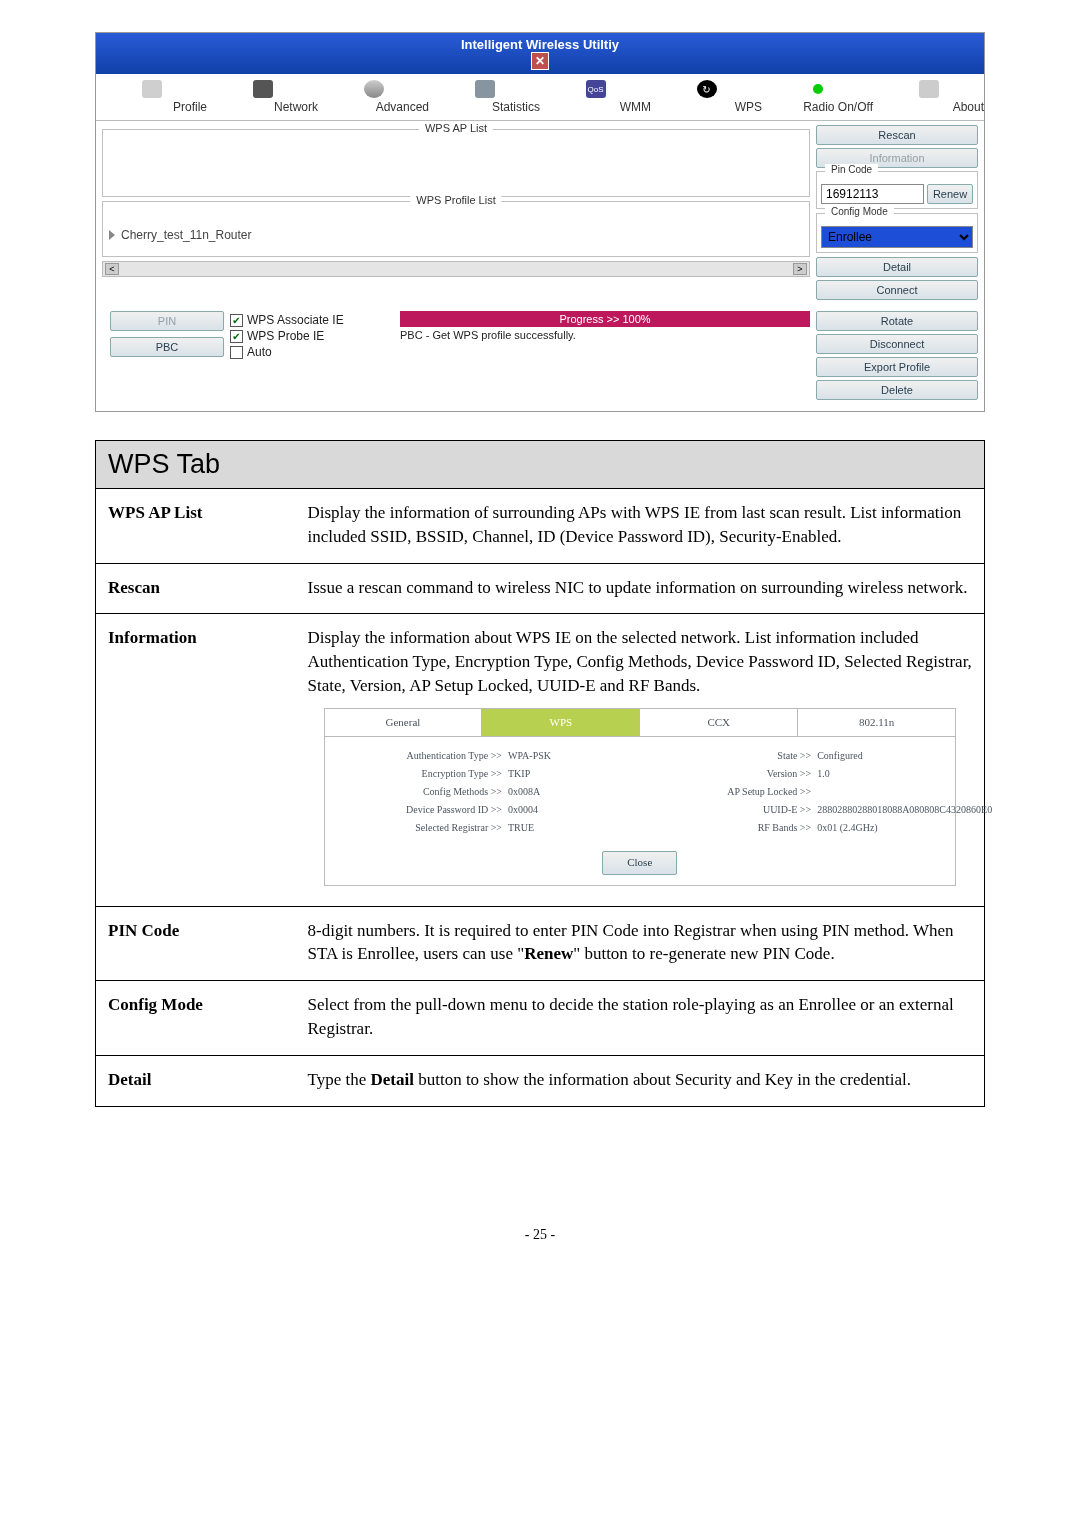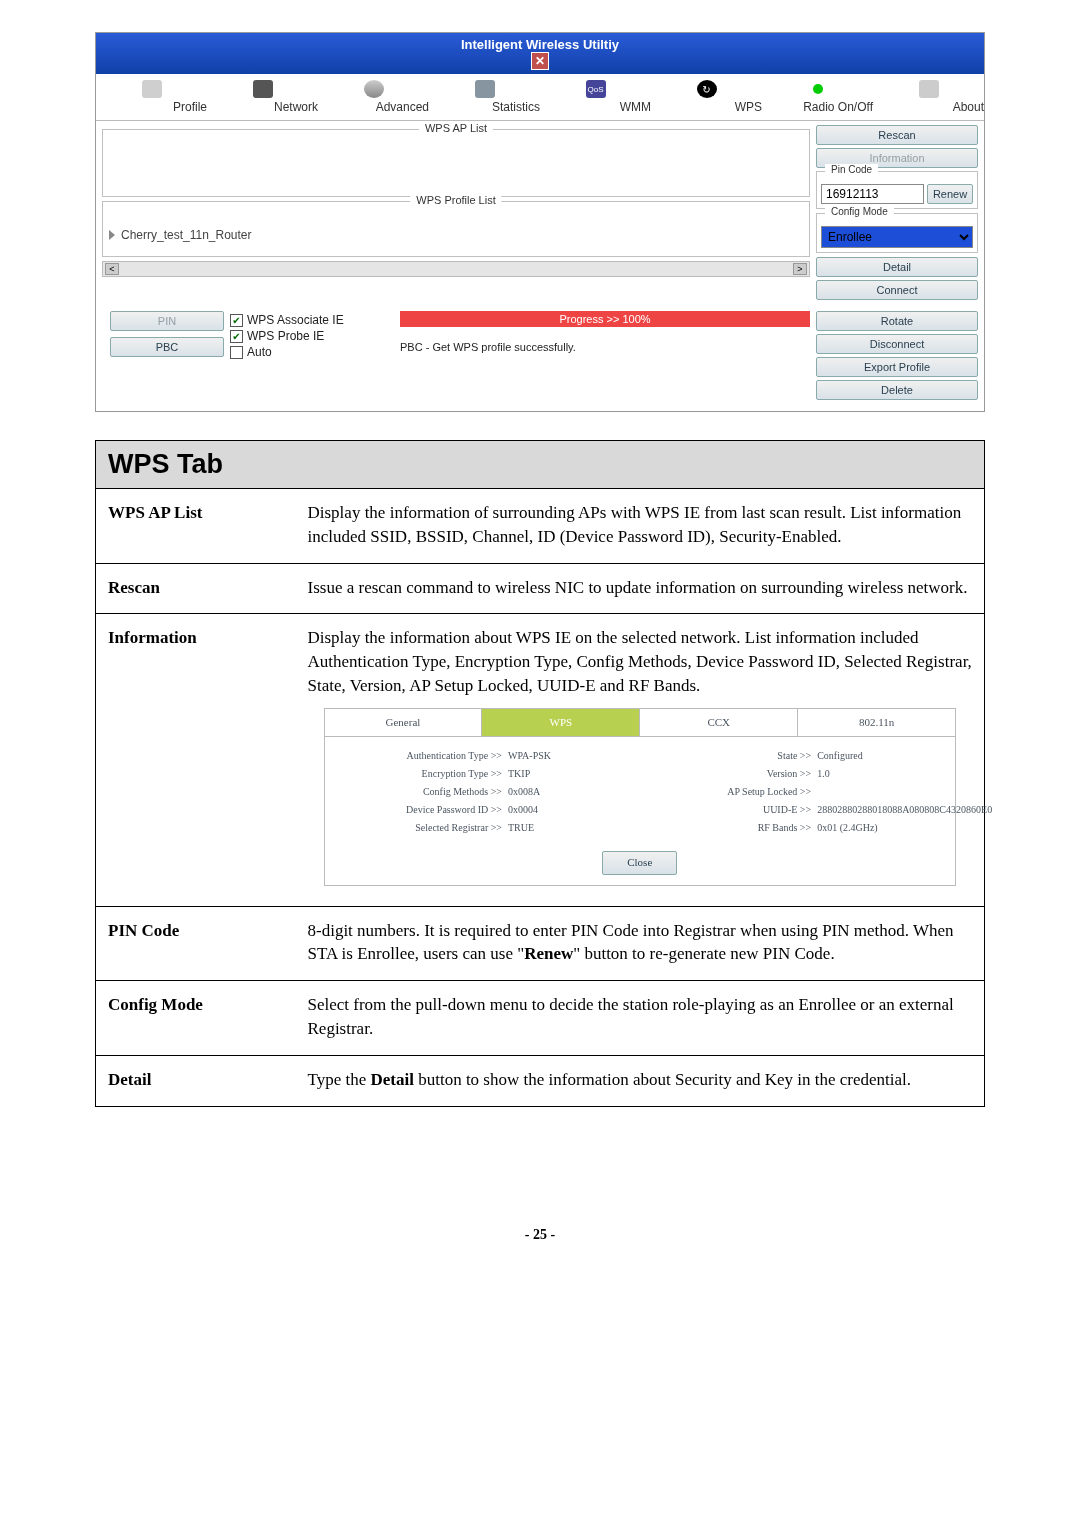--- a/index.html
+++ b/index.html
@@ -180,43 +180,43 @@
     flex: 1;
     padding: 4px 6px;
   }
   .chk-row { display:flex; align-items:center; gap:4px; font-size:12px; margin:2px 0; color:#222; }
   .chk {
     width: 13px; height: 13px; border:1px solid #555; display:inline-flex;
     align-items:center; justify-content:center; font-size:10px; color:#060;
   }
   .progress-bar {
     height: 16px;
-    background: #ef4444;
+    background: #be185d;
     color: #fff;
     font-size: 11px;
     text-align: center;
     line-height: 16px;
-    margin-bottom: 14px;
+    margin-bottom: 2px;
   }
   .pbc-text { font-size: 11px; color: #222; }
   .foot-right {
     width: 168px;
     padding: 4px 6px 8px 0;
   }
 
   
   .doc-table {
     border: 1px solid #000;
     width: 100%;
     border-collapse: collapse;
   }
   .doc-th {
     background: #d9d9d9;
     font-family: Arial, sans-serif;
-    font-weight: 700;
+    font-weight: 400;
     font-size: 27px;
     text-align: left;
     padding: 8px 12px;
     border-bottom: 1px solid #000;
     margin-left: 44px;
   }
   .doc-row td {
     padding: 12px 12px 14px;
     font-family: "Times New Roman", serif;
     font-size: 17px;
@@ -267,21 +267,21 @@
     border-radius: 2px;
     color:#2a4050;
   }
 
   .page-num {
     text-align: center;
     font-family: "Times New Roman", serif;
     font-size: 14px;
     margin-top: 120px;
   }
-  .page-num b { font-weight: 700; }
+  .page-num b { font-weight: 400; }
   b.inline { font-family:inherit; }
 </style>
 </head>
 <body>
 
 <div class="util-window">
   <div class="util-title">
     <span>Intelligent Wireless Utiltiy</span>
     <span class="close-x">✕</span>
   </div>

